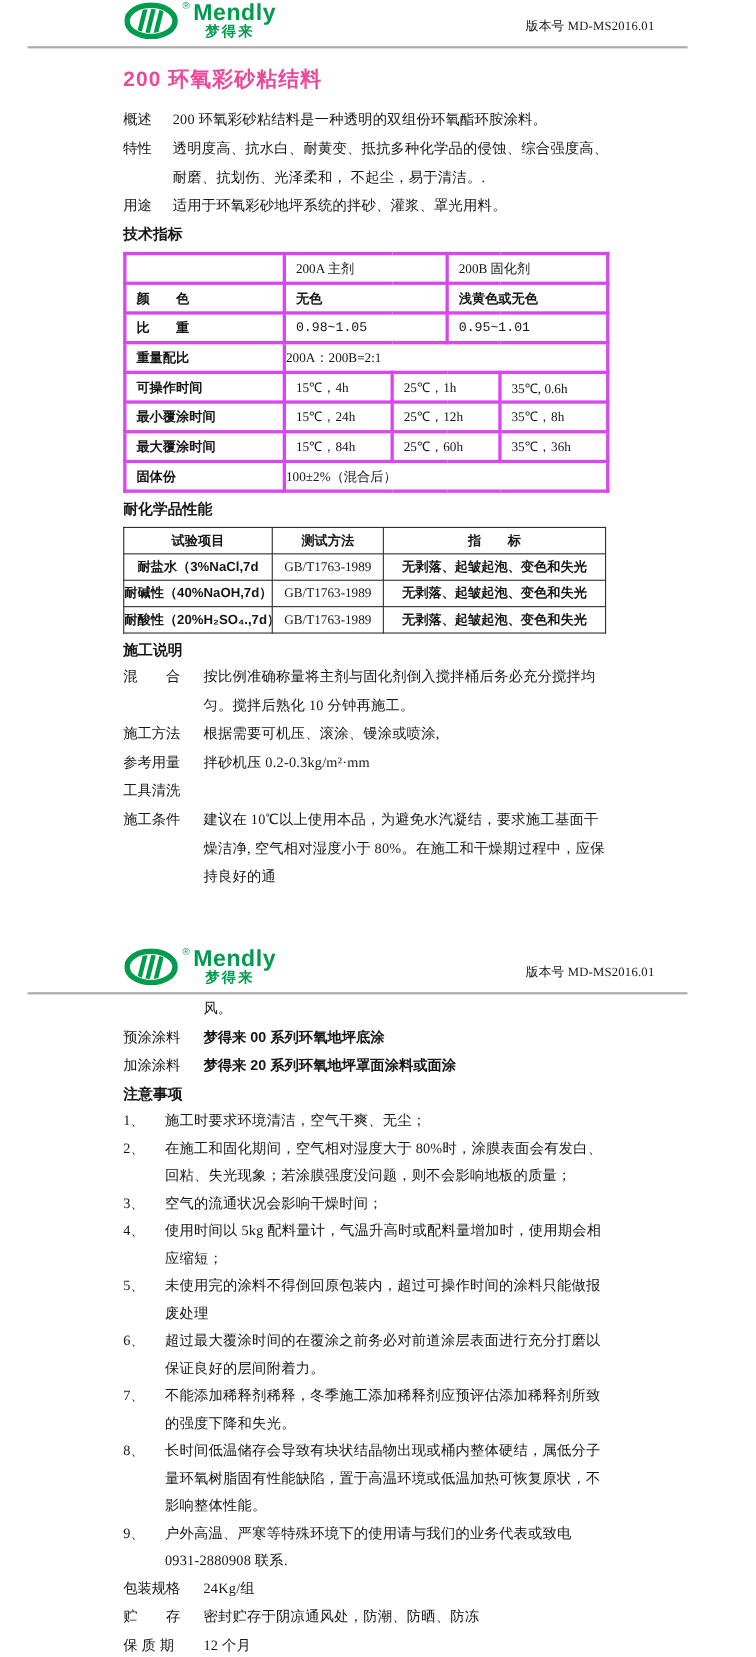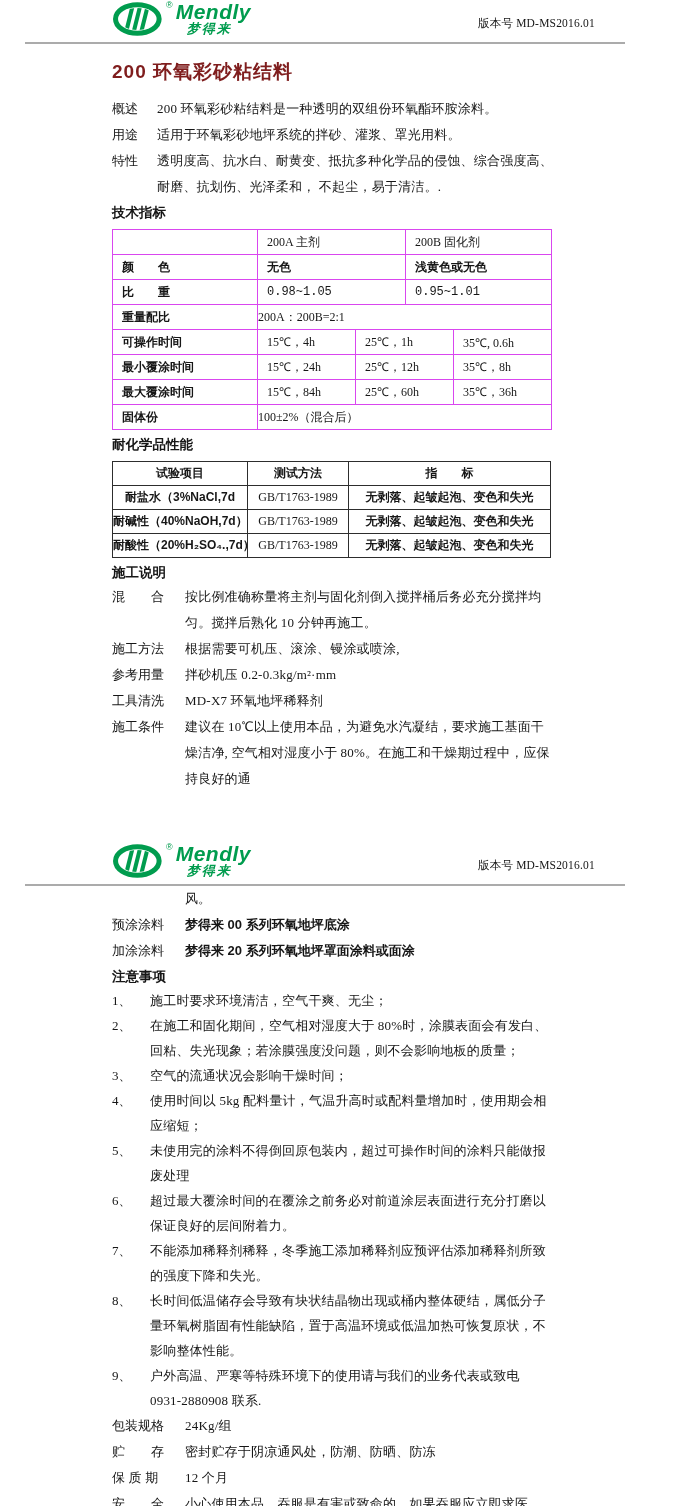--- a/index.html
+++ b/index.html
@@ -4,47 +4,47 @@
 <style>
   html,body { margin:0; padding:0; background:#ffffff; }
   .sheet {
     position:relative; width:687px; height:1506px; overflow:hidden;
     background:#fff; color:#161616;
     font-family:"Liberation Serif", serif;
   }
   
   .doc-header { position:relative; height:42px; }
   .logo { position:absolute; left:113px; top:2px; display:flex; align-items:flex-start; }
-  .logo-text { margin-left:3px; margin-top:0;font-style:italic; }
+  .logo-text { margin-left:3px; margin-top:0; }
   .logo-en { display:block; font-family:"Liberation Sans", sans-serif; font-weight:bold;
              color:#009C4E; font-size:21px; line-height:19px; letter-spacing:0.5px; }
   .logo-cn { display:block; font-family:"Liberation Sans", sans-serif; font-weight:bold;
              color:#009C4E; font-size:13px; line-height:16px; margin-left:11px; letter-spacing:2px; }
   .reg { color:#009C4E; font-size:9px; line-height:9px; margin-left:1px; margin-top:-1px;
          font-family:"Liberation Sans", sans-serif; }
   .version { position:absolute; left:478px; top:16px; font-size:11.5px; letter-spacing:0.2px; }
   .rule { margin-left:25px; width:600px; height:2px; background:#ababab; }
 
   
   .content { margin-left:112px; width:441px; }
   .title { font-family:"Liberation Sans", sans-serif; font-weight:bold; font-size:19px;
-           letter-spacing:1px; margin:15px 0 11px 0; color:#7f1d1d; }
+           letter-spacing:1px; margin:15px 0 11px 0; color:#ec4899; }
   .row { display:flex; font-size:13px; line-height:26px; }
   .row .lbl { flex:0 0 auto; font-family:"Liberation Sans", sans-serif; font-weight:normal; }
   .narrow .lbl { width:45px; }
   .wide .lbl { width:73px; }
   .row .txt { flex:1 1 auto; letter-spacing:0.2px; }
   .bold-text .txt { font-family:"Liberation Sans", sans-serif; font-weight:bold; letter-spacing:0; }
   .sec-title { font-family:"Liberation Sans", sans-serif; font-weight:bold;
                font-size:13.5px; line-height:22px; margin:2px 0 0 0; }
 
   
   table { border-collapse:collapse; table-layout:fixed; }
   .t1 { width:439px; margin:5px 0 4px 0; }
-  .t1 td { border:1px solid #d946ef; height:24px; font-size:12px; padding:0 2px 0 9px;
+  .t1 td { border:3px solid #d946ef; height:24px; font-size:12px; padding:0 2px 0 9px;
            overflow:hidden; white-space:nowrap; }
   .t2 { width:438px; margin:5px 0 4px 0;padding-left:26px; }
   .t2 td { border:1px solid #2d2d2d; height:23px; font-size:12px; text-align:center;
            padding:0; overflow:hidden; white-space:nowrap; }
   td.c { text-align:left; padding:0; }
   td.hdr, td.lblcell { font-family:"Liberation Sans", sans-serif; font-weight:bold; }
   td.boldval { font-family:"Liberation Sans", sans-serif; font-weight:bold; }
   .mono { font-family:"Liberation Mono", monospace; font-size:11.5px; }
 
   
@@ -87,26 +87,26 @@
     <div class="rule"></div>
 
     <main class="content">
       <h1 class="title">200 环氧彩砂粘结料</h1>
 
       <div class="row narrow">
         <span class="lbl">概述</span>
         <span class="txt">200 环氧彩砂粘结料是一种透明的双组份环氧酯环胺涂料。</span>
       </div>
       <div class="row narrow">
+        <span class="lbl">特性</span>
+        <span class="txt">透明度高、抗水白、耐黄变、抵抗多种化学品的侵蚀、综合强度高、耐磨、抗划伤、光泽柔和， 不起尘，易于清洁。.</span>
+      </div>
+      <div class="row narrow">
         <span class="lbl">用途</span>
         <span class="txt">适用于环氧彩砂地坪系统的拌砂、灌浆、罩光用料。</span>
-      </div>
-      <div class="row narrow">
-        <span class="lbl">特性</span>
-        <span class="txt">透明度高、抗水白、耐黄变、抵抗多种化学品的侵蚀、综合强度高、耐磨、抗划伤、光泽柔和， 不起尘，易于清洁。.</span>
       </div>
 
       <div class="sec-title">技术指标</div>
 
       <table class="t1">
         <colgroup>
           <col style="width:145px">
             <col style="width:98px">
             <col style="width:50px">
             <col style="width:48px">
@@ -198,21 +198,20 @@
       <div class="row wide">
         <span class="lbl">施工方法</span>
         <span class="txt">根据需要可机压、滚涂、镘涂或喷涂,</span>
       </div>
       <div class="row wide">
         <span class="lbl">参考用量</span>
         <span class="txt">拌砂机压 0.2-0.3kg/m²·mm</span>
       </div>
       <div class="row wide">
         <span class="lbl">工具清洗</span>
-        <span class="txt">MD-X7 环氧地坪稀释剂</span>
       </div>
       <div class="row wide">
         <span class="lbl">施工条件</span>
         <span class="txt">建议在 10℃以上使用本品，为避免水汽凝结，要求施工基面干燥洁净, 空气相对湿度小于 80%。在施工和干燥期过程中，应保持良好的通</span>
       </div>
     </main>
   </section>
 
   <section class="page2">
     <header class="doc-header">

